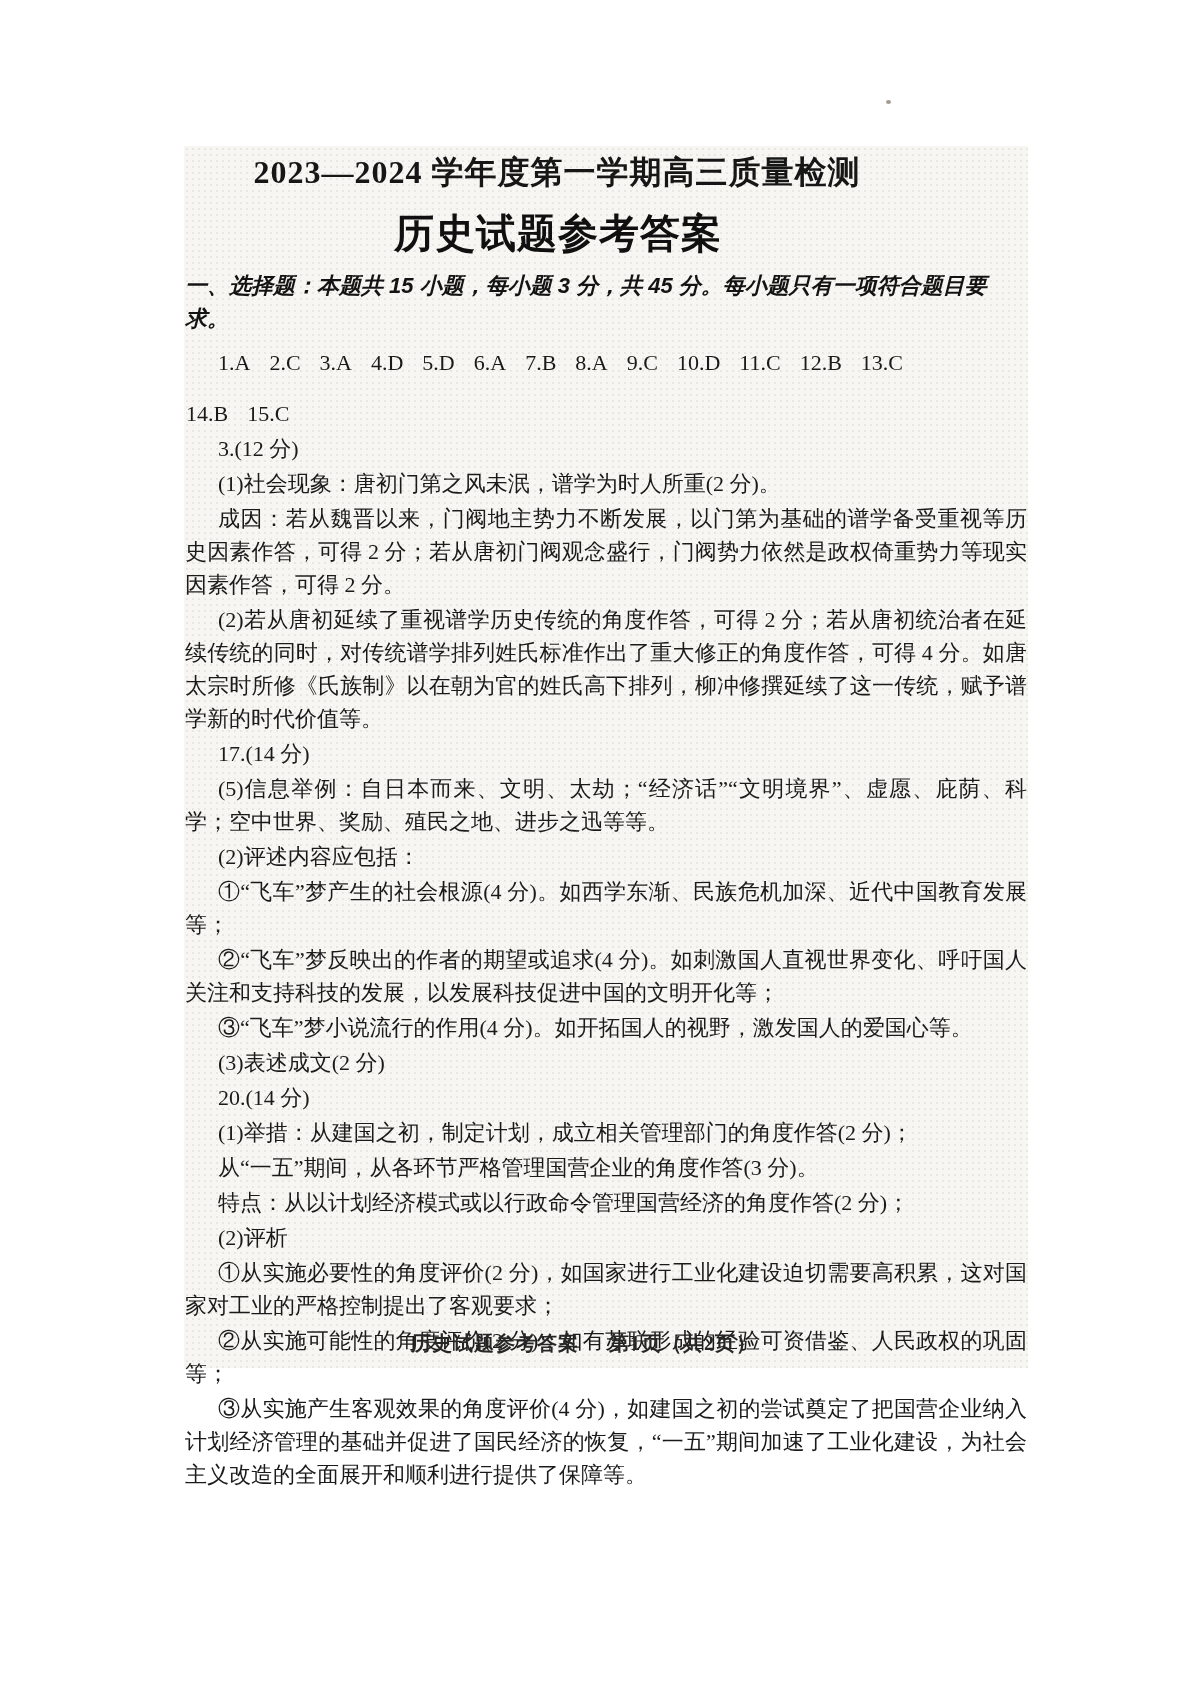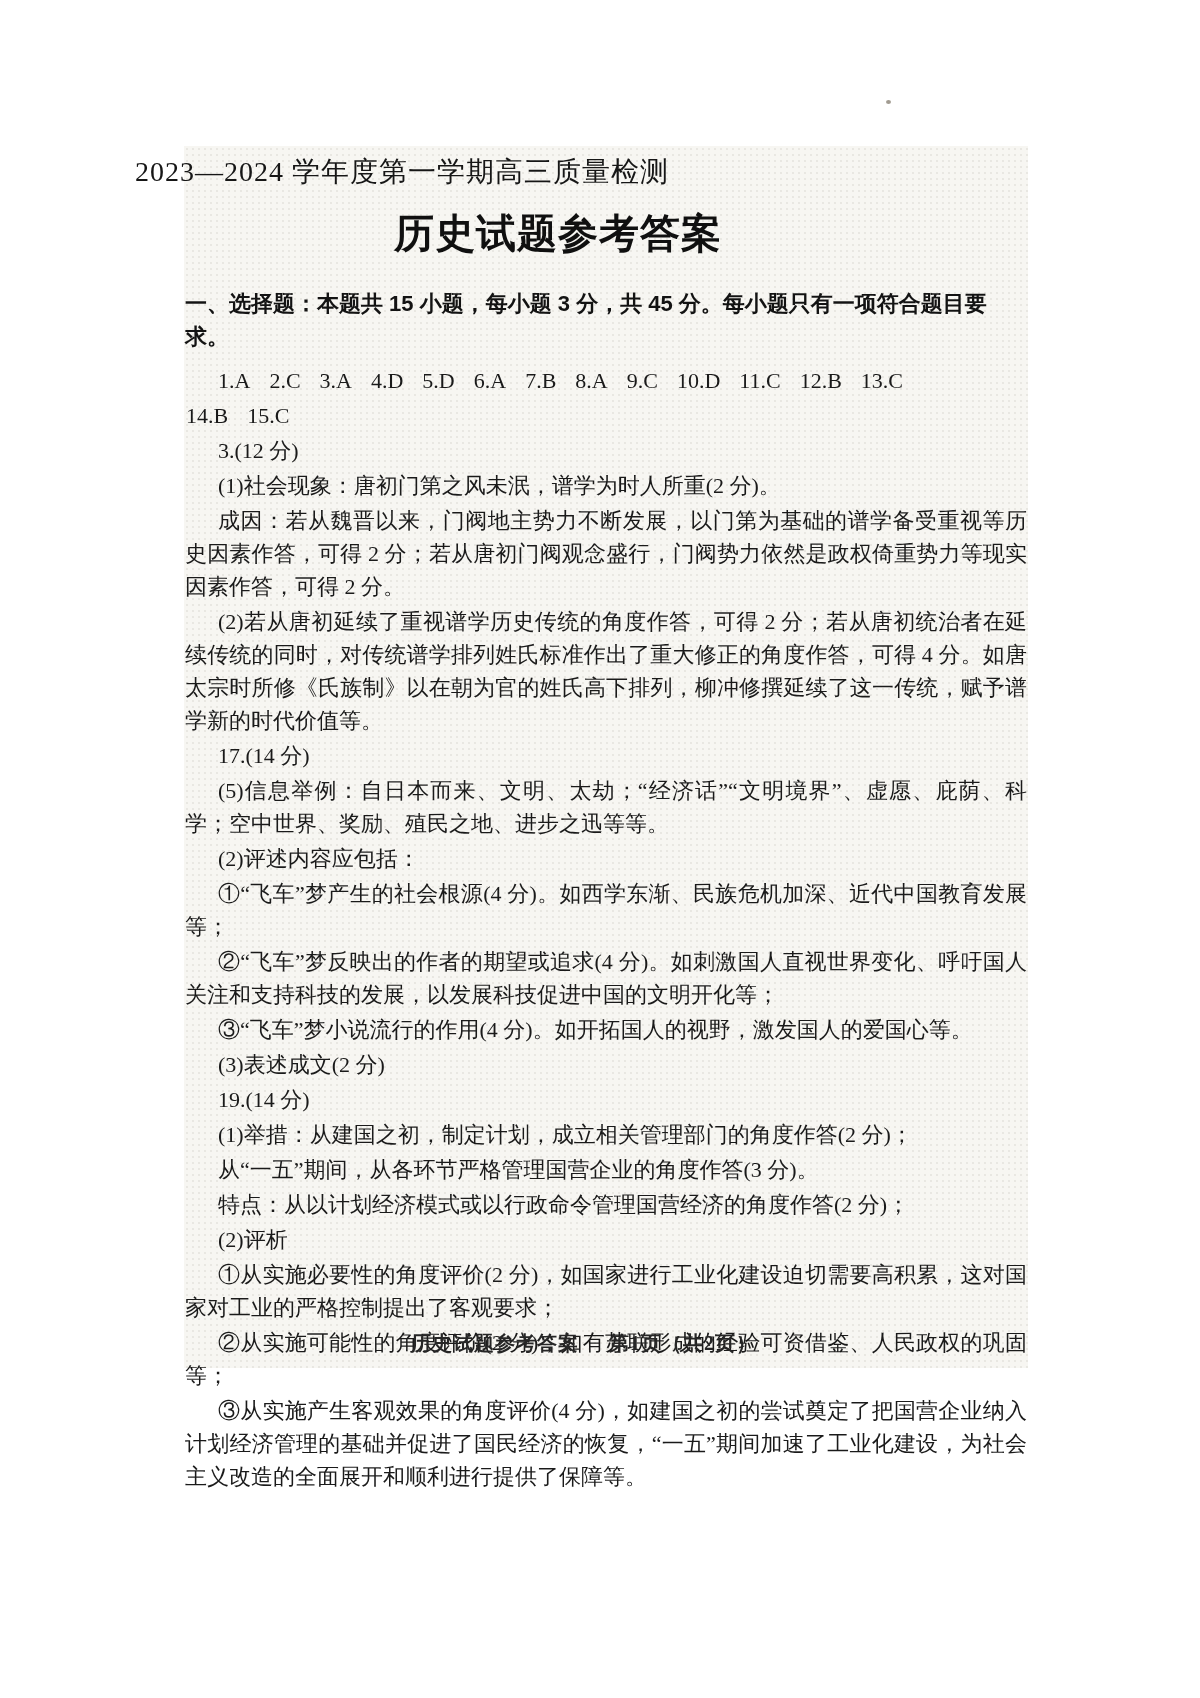--- a/index.html
+++ b/index.html
@@ -25,21 +25,22 @@
     width: 844px; height: 1222px;
     background-color: var(--paper, #f7f6f2);
     background-image: radial-gradient(circle, rgba(105,100,90,0.10) 0.8px, rgba(0,0,0,0) 1px);
     background-size: 6px 6px;
     box-sizing: border-box;
   }
 
   .subtitle {
     position: relative; left: -49px;
     margin: 8px 0 0 0;
-    font-size: 28px; font-weight: normal;
+    text-align: center;
+    font-size: 32px; font-weight: bold;
     letter-spacing: 1px;
     line-height: 36px;
     color: #161616;
   }
   .title {
     position: relative; left: -48px;
     margin: 18px 0 0 0;
     text-align: center;
     font-size: 40px; font-weight: bold;
     letter-spacing: 1px;
@@ -50,25 +51,25 @@
   .content { position: relative; margin: 0; padding: 0 1px; }
 
   .section-head {
     font-family: "Liberation Sans", "DejaVu Sans", sans-serif;
     font-weight: bold;
     font-size: 22px;
     line-height: 33px;
     margin: 18px 0 0 0;
     color: #131313;
   }
-  .section-head.first { margin-top: 27px; }
+  .section-head.first { margin-top: 9px; font-style: italic; }
 
   .answers-row {
     font-size: 22px; line-height: 33px;
-    margin-top: 2px;
+    margin-top: 18px;
     white-space: nowrap;
     color: #1a1a1a;
   }
   .answers-row.row1 { padding-left: 33px; margin-top: 11px; }
   .answers-row.row2 { padding-left: 1px; }
   .ans { display: inline-block; margin-right: 19px; }
 
   .para {
     font-size: 22px;
     line-height: 33px;
@@ -107,21 +108,21 @@
           <p class="para">(1)社会现象：唐初门第之风未泯，谱学为时人所重(2 分)。</p>
           <p class="para">成因：若从魏晋以来，门阀地主势力不断发展，以门第为基础的谱学备受重视等历史因素作答，可得 2 分；若从唐初门阀观念盛行，门阀势力依然是政权倚重势力等现实因素作答，可得 2 分。</p>
           <p class="para">(2)若从唐初延续了重视谱学历史传统的角度作答，可得 2 分；若从唐初统治者在延续传统的同时，对传统谱学排列姓氏标准作出了重大修正的角度作答，可得 4 分。如唐太宗时所修《氏族制》以在朝为官的姓氏高下排列，柳冲修撰延续了这一传统，赋予谱学新的时代价值等。</p>
           <p class="para">17.(14 分)</p>
           <p class="para">(5)信息举例：自日本而来、文明、太劫；“经济话”“文明境界”、虚愿、庇荫、科学；空中世界、奖励、殖民之地、进步之迅等等。</p>
           <p class="para">(2)评述内容应包括：</p>
           <p class="para">①“飞车”梦产生的社会根源(4 分)。如西学东渐、民族危机加深、近代中国教育发展等；</p>
           <p class="para">②“飞车”梦反映出的作者的期望或追求(4 分)。如刺激国人直视世界变化、呼吁国人关注和支持科技的发展，以发展科技促进中国的文明开化等；</p>
           <p class="para">③“飞车”梦小说流行的作用(4 分)。如开拓国人的视野，激发国人的爱国心等。</p>
           <p class="para">(3)表述成文(2 分)</p>
-          <p class="para">19.(14 分)</p>
+          <p class="para">20.(14 分)</p>
           <p class="para">(1)举措：从建国之初，制定计划，成立相关管理部门的角度作答(2 分)；</p>
           <p class="para">从“一五”期间，从各环节严格管理国营企业的角度作答(3 分)。</p>
           <p class="para">特点：从以计划经济模式或以行政命令管理国营经济的角度作答(2 分)；</p>
           <p class="para">(2)评析</p>
           <p class="para">①从实施必要性的角度评价(2 分)，如国家进行工业化建设迫切需要高积累，这对国家对工业的严格控制提出了客观要求；</p>
           <p class="para">②从实施可能性的角度评价(2 分)，如有苏联形成的经验可资借鉴、人民政权的巩固等；</p>
           <p class="para">③从实施产生客观效果的角度评价(4 分)，如建国之初的尝试奠定了把国营企业纳入计划经济管理的基础并促进了国民经济的恢复，“一五”期间加速了工业化建设，为社会主义改造的全面展开和顺利进行提供了保障等。</p>
         </div>
     </div>
 

